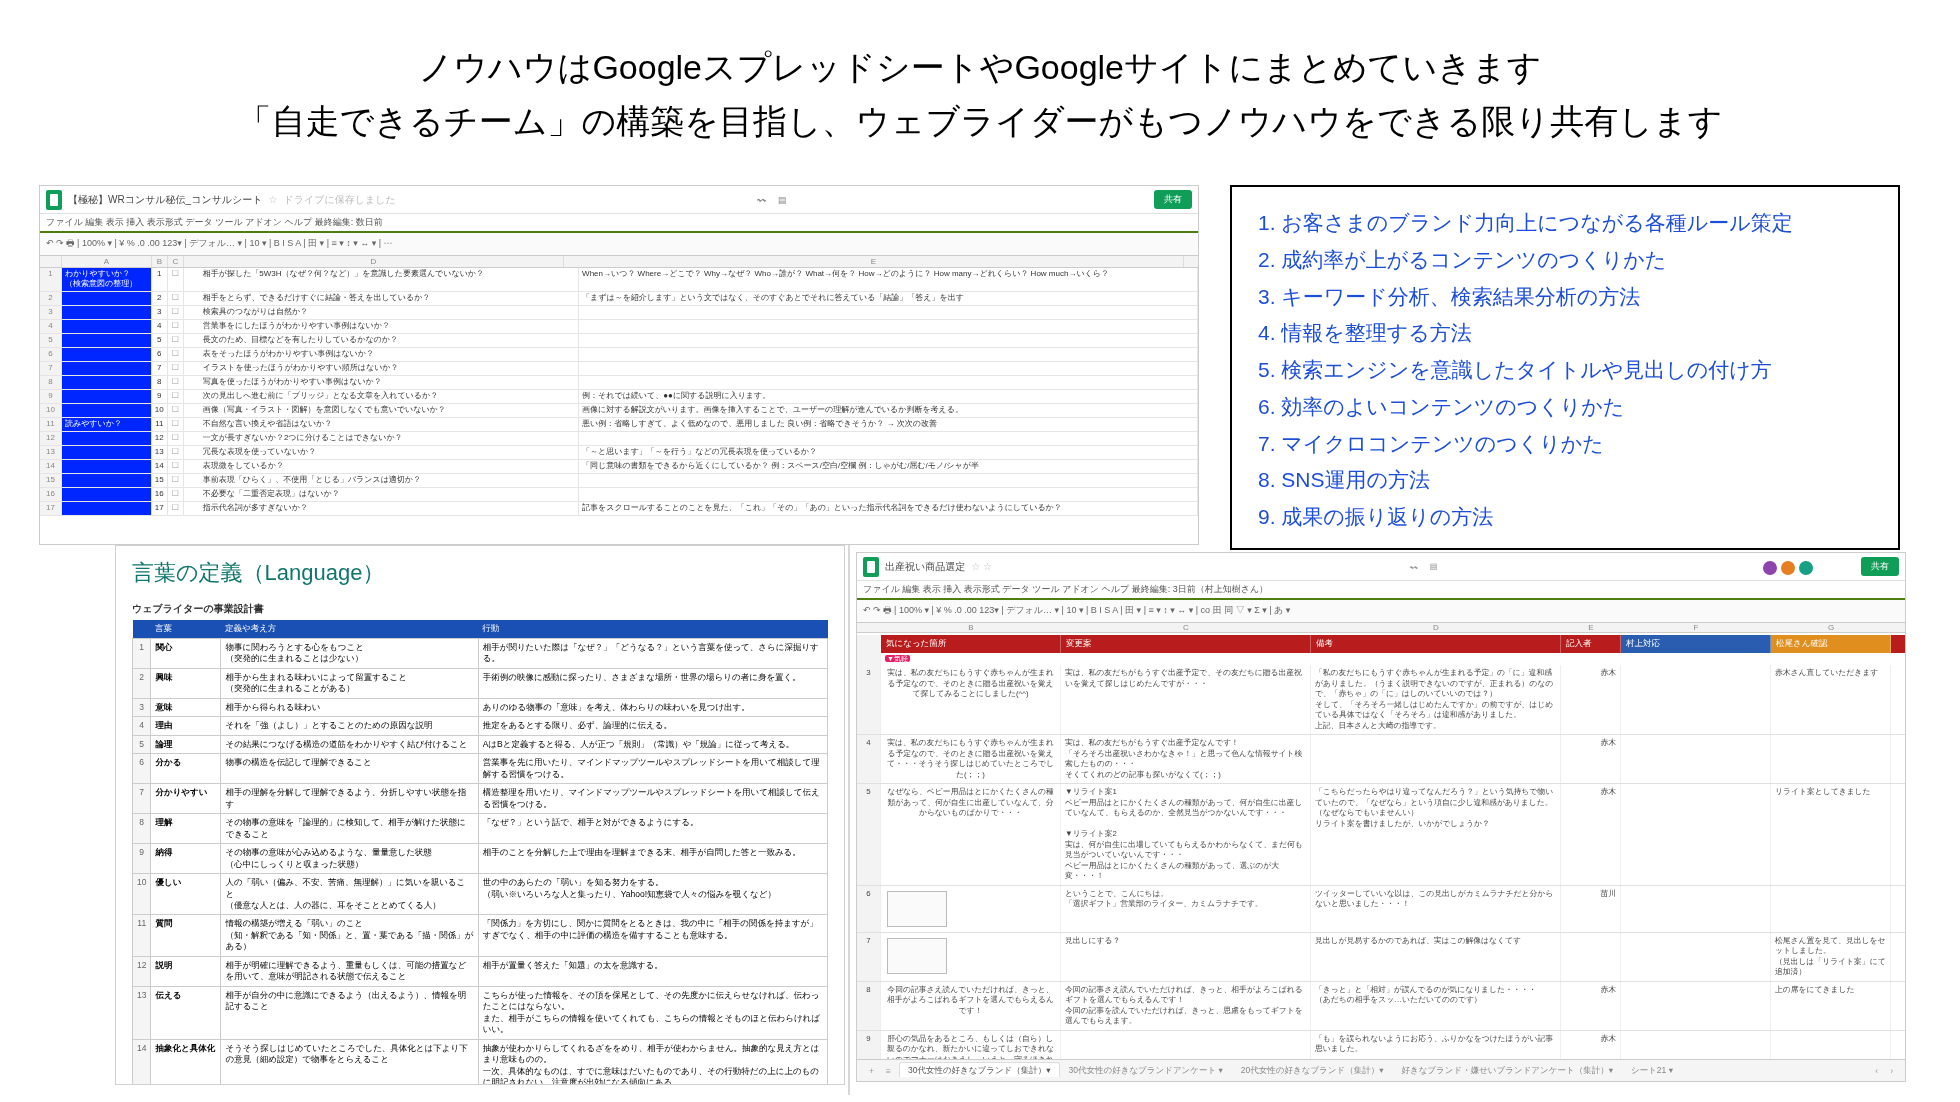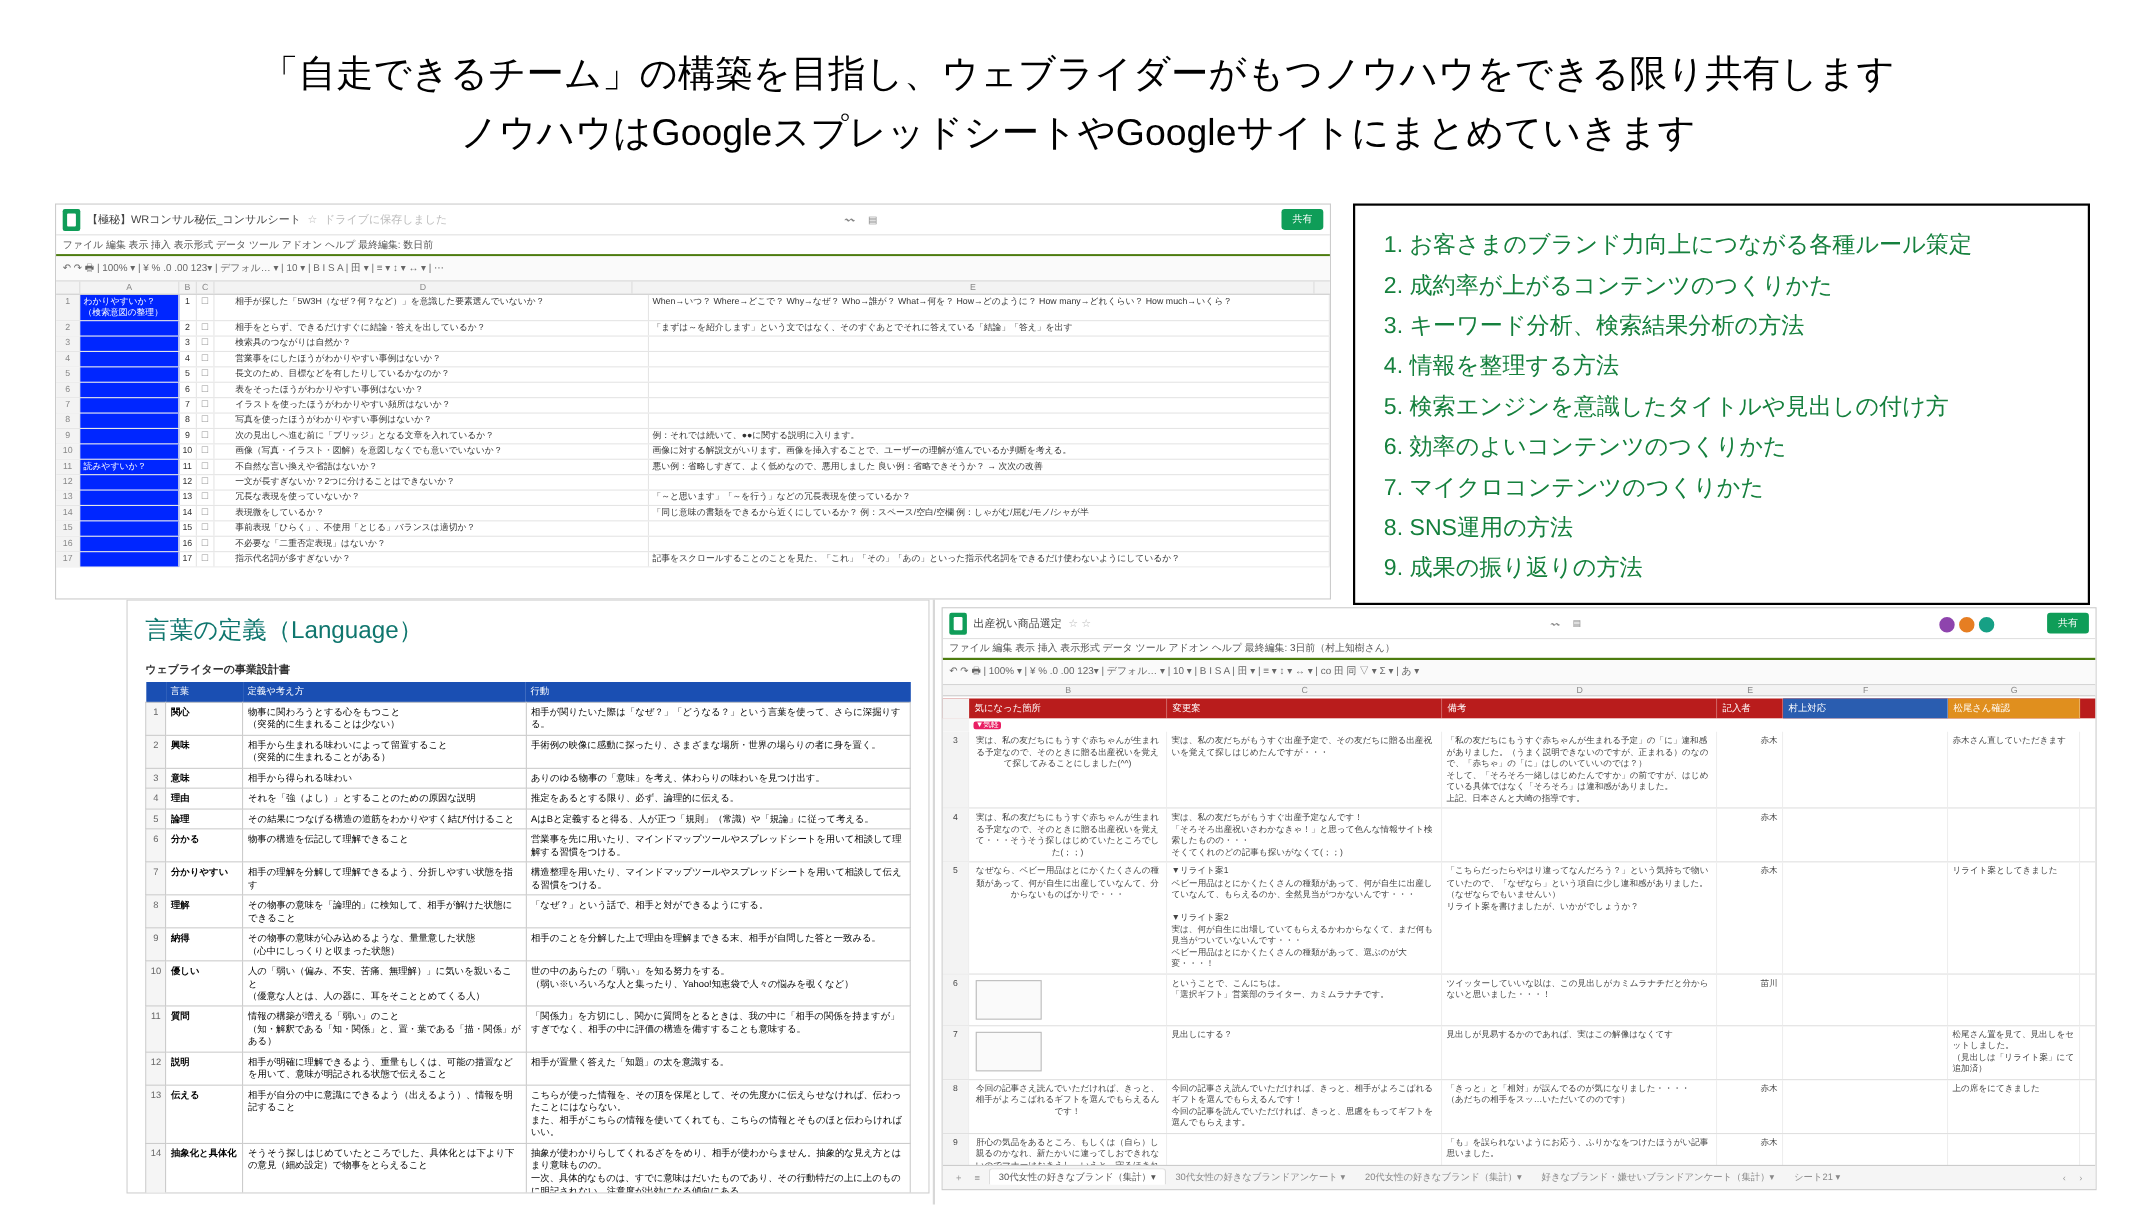--- a/index.html
+++ b/index.html
@@ -2,21 +2,21 @@
 <html><head>
 <meta charset="utf-8">
 <style>
 * { margin:0; padding:0; box-sizing:border-box; }
 body { font-family:"Hiragino Sans","Meiryo",sans-serif; background:#fff; width:1960px; height:1102px; position:relative; overflow:hidden; }
 
 .title-block { text-align:center; padding:40px 20px 20px; }
 .title-line { font-size:34px; font-weight:400; color:#000; line-height:1.6; }
 
 
-.sheet-a { position:absolute; left:50px; top:185px; width:1160px; height:360px; border:1px solid #ccc; background:#fff; font-size:9px; color:#333; }
+.sheet-a { position:absolute; left:39px; top:185px; width:1160px; height:360px; border:1px solid #ccc; background:#fff; font-size:9px; color:#333; }
 .sheet-header { height:28px; display:flex; align-items:center; padding:2px 6px; gap:6px; border-bottom:1px solid #e0e0e0; }
 .sheets-ico { width:16px; height:20px; background:#0f9d58; border-radius:2px; position:relative; }
 .sheets-ico::after{content:"";position:absolute;inset:4px;background:#fff;border-radius:1px;}
 .doc-title { font-size:10px; color:#444; }
 .star { color:#bbb; font-size:10px; }
 .share-btn { margin-left:auto; background:#0f9d58; color:#fff; font-size:9px; padding:3px 10px; border-radius:3px; }
 .menu-row { font-size:9px; color:#555; padding:2px 6px; border-bottom:2px solid #4d7c0f; display:flex; gap:10px;}
 .tool-row { font-size:9px; color:#666; padding:3px 6px; border-bottom:1px solid #ccc; background:#fafafa;}
 .col-headers { display:flex; background:#f3f3f3; border-bottom:1px solid #ccc; font-size:8px; color:#888;}
 .col-headers div{border-right:1px solid #ddd; text-align:center; padding:1px 0;}
@@ -27,21 +27,21 @@
 .sa-row > div { border-right:1px solid #e5e5e5; padding:1px 3px; font-size:8px; line-height:1.3;}
 .sa-rownum{width:22px; background:#f3f3f3; text-align:center; color:#888;}
 .sa-label{width:90px; background:#0026ff; color:#fff; font-size:8px;}
 .sa-num{width:16px; text-align:center;}
 .sa-chk{width:16px; text-align:center; color:#999;}
 .sa-d{width:380px;margin-left:16px;} .sa-e{width:620px;}
 
 
 .list-box { position:absolute; right:60px; top:185px; width:670px; height:365px; border:2px solid #000; padding:18px 26px; }
 .list-box ol { list-style:none; }
-.list-box li { font-size:21px; line-height:1.75; color:#15803d; }
+.list-box li { font-size:21px; line-height:1.75; color:#1d4ed8; }
 
 
 .lang-panel { position:absolute; left:115px; top:545px; width:730px; height:540px; background:#fff; border:1px solid #d0d0d0; padding:12px 16px; font-size:9px; overflow:hidden;}
 .lang-title { font-size:22px; color:#0f766e; margin-bottom:14px; }
 .lang-sub { font-size:10px; font-weight:bold; margin-bottom:4px; color:#333;}
 .lang-table { border-collapse:collapse; width:100%; font-size:8.5px; }
 .lang-table th { background:#1a4fb3; color:#fff; padding:3px 4px; text-align:left; font-weight:normal;}
 .lang-table td { border:1px solid #ccc; padding:3px 4px; vertical-align:top; line-height:1.35;}
 .lang-table td.idx { width:18px; background:#f5f5f5; text-align:center; color:#666;}
 .lang-table td.term { width:70px; font-weight:bold;}
@@ -70,22 +70,22 @@
 .vdiv{position:absolute;left:848px;top:545px;width:2px;height:550px;background:#d8d8d8;}
 
 
 .thumb{width:60px;height:36px;border:1px solid #bbb;background:#fafafa;margin:2px;}
 
 </style>
 </head>
 <body>
 
 <div class="title-block">
+  <div class="title-line">ノウハウはGoogleスプレッドシートやGoogleサイトにまとめていきます</div>
   <div class="title-line">「自走できるチーム」の構築を目指し、ウェブライダーがもつノウハウをできる限り共有します</div>
-  <div class="title-line">ノウハウはGoogleスプレッドシートやGoogleサイトにまとめていきます</div>
 </div>
 
 <div class="list-box">
   <ol id="knowhow-list">
       <li>1.  お客さまのブランド力向上につながる各種ルール策定</li>
       <li>2.  成約率が上がるコンテンツのつくりかた</li>
       <li>3.  キーワード分析、検索結果分析の方法</li>
       <li>4.  情報を整理する方法</li>
       <li>5.  検索エンジンを意識したタイトルや見出しの付け方</li>
       <li>6.  効率のよいコンテンツのつくりかた</li>

